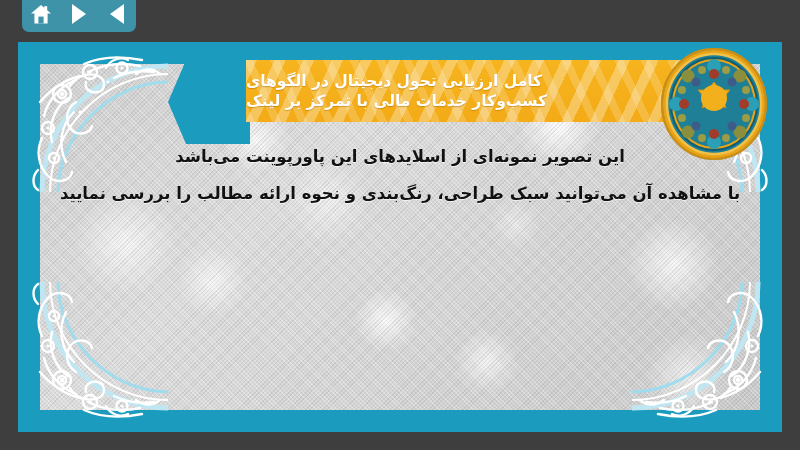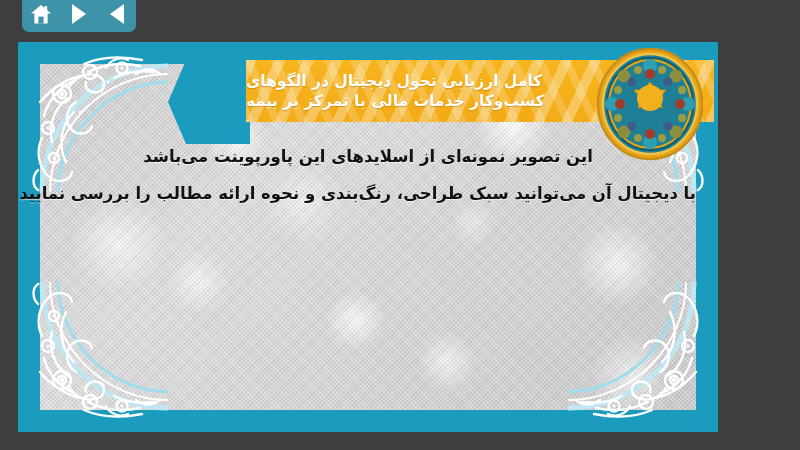--- a/index.html
+++ b/index.html
@@ -58,21 +58,21 @@
     border-top: 10px solid transparent;
     border-bottom: 10px solid transparent;
     border-left: 14px solid #ffffff;
   }
 
   
   .frame {
     position: absolute;
     left: 18px;
     top: 42px;
-    width: 700px;
+    width: 764px;
     height: 390px;
     background: #1b9cbf;
     box-sizing: border-box;
     z-index: 5;
   }
   .frame-inner {
     position: absolute;
     left: 22px;
     top: 22px;
     right: 22px;
@@ -335,21 +335,21 @@
           <path d="M24 96 C18 108 20 124 30 134 C38 142 52 140 54 130"></path>
           <path d="M20 128 C14 134 14 144 20 148"></path>
         </g>
       </svg>
     </div>
 
     <div class="title-chevron"></div>
 
     <div class="title-band">
       <div class="title-line">کامل ارزیابی تحول دیجیتال در الگوهای</div>
-      <div class="title-line">کسب‌وکار خدمات مالی با تمرکز بر بیمه</div>
+      <div class="title-line">کسب‌وکار خدمات مالی با تمرکز بر لینک</div>
     </div>
 
     <div class="medallion">
       <svg width="108" height="112" viewBox="0 0 108 112">
         <ellipse cx="54" cy="56" rx="52" ry="55" fill="#e8a317" stroke="#b8801a" stroke-width="2"></ellipse>
         <ellipse cx="54" cy="56" rx="47" ry="50" fill="#1f7f96" stroke="#f0c24a" stroke-width="2.5"></ellipse>
         <ellipse cx="54" cy="56" rx="43" ry="46" fill="#e8a317" stroke="#0f5f74" stroke-width="2"></ellipse>
         <ellipse cx="54" cy="56" rx="40" ry="43" fill="#1f7f96"></ellipse>
         <g>
           <circle cx="54" cy="18" r="7" fill="#2a9fb5"></circle>
@@ -378,17 +378,17 @@
           <circle cx="86" cy="70" r="4" fill="#9a9c46"></circle>
         </g>
         <path d="M54 34 L60 42 L70 42 L63 50 L66 60 L54 54 L42 60 L45 50 L38 42 L48 42 Z" fill="#f2b01d" stroke="#c98e14" stroke-width="1"></path>
         <circle cx="54" cy="50" r="13" fill="#f2b01d"></circle>
         <ellipse cx="54" cy="56" rx="52" ry="55" fill="none" stroke="#c8901a" stroke-width="2"></ellipse>
       </svg>
     </div>
 
     <div class="body-copy">
       <div class="body-line">این تصویر نمونه‌ای از اسلایدهای این پاورپوینت می‌باشد</div>
-      <div class="body-line">با دیجیتال آن می‌توانید سبک طراحی، رنگ‌بندی و نحوه ارائه مطالب را بررسی نمایید</div>
+      <div class="body-line">با مشاهده آن می‌توانید سبک طراحی، رنگ‌بندی و نحوه ارائه مطالب را بررسی نمایید</div>
     </div>
   </div>
 
 </div>
 
 </body></html>

